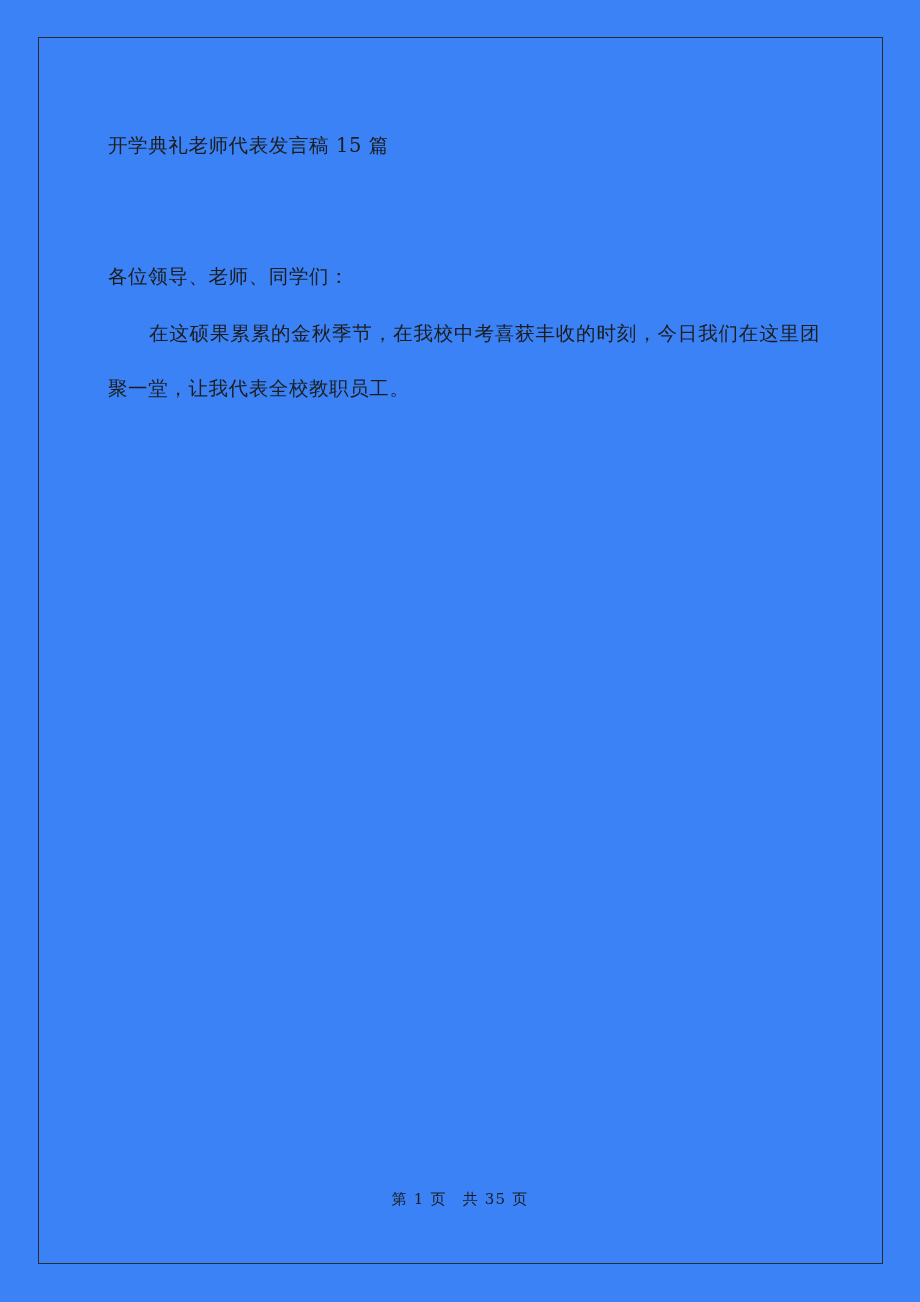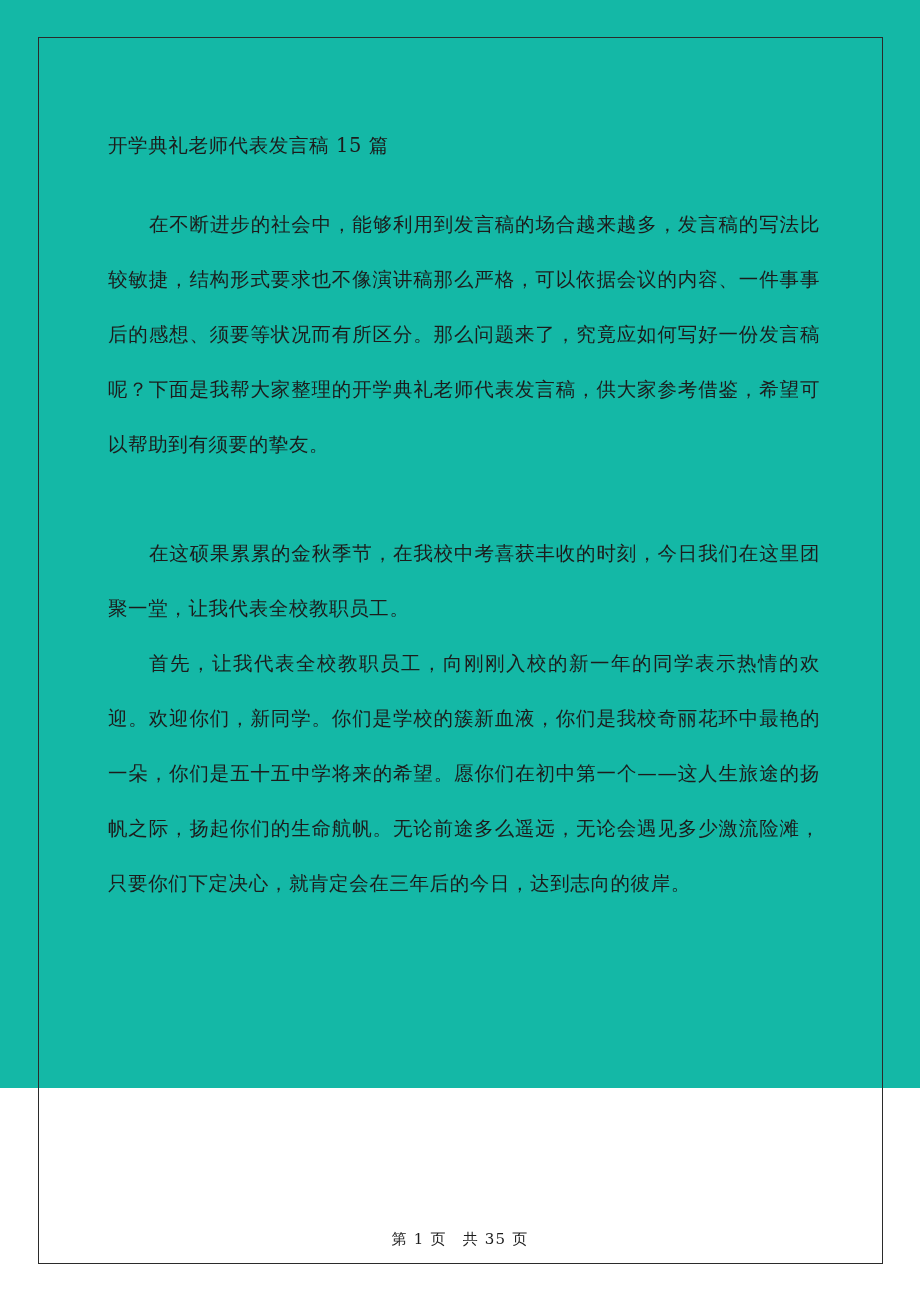--- a/index.html
+++ b/index.html
@@ -12,22 +12,22 @@
     height: 1302px;
     font-family: "DejaVu Serif", "Liberation Serif", serif;
     overflow: hidden;
   }
 
   .page-sheet {
     position: absolute;
     left: 0;
     top: 0;
     width: 920px;
-    height: 1088px;
-    background: #14b8a6;
+    height: 1302px;
+    background: #3b82f6;
   }
 
   
   .page-border {
     position: absolute;
     left: 38px;
     top: 37px;
     width: 845px;
     height: 1227px;
     border: 1.3px solid #2b2b2b;
@@ -76,48 +76,46 @@
   .footer {
     position: absolute;
     left: 0;
     top: 1190px;
     width: 920px;
     text-align: center;
     color: #1c1c1c;
     font-size: 15px;
     letter-spacing: 1.2px;
     font-family: "DejaVu Serif", "Liberation Serif", serif;
-    margin-top: 40px;
   }
   .footer .sep { display: inline-block; width: 16px; }
 </style>
 </head>
 <body>
 
 <div class="page-sheet">
 
   <div class="page-border"></div>
 
   <div class="content">
 
     <p class="doc-title">开学典礼老师代表发言稿 15 篇</p>
 
     <div class="gap-after-title"></div>
 
-    <p class="para">在不断进步的社会中，能够利用到发言稿的场合越来越多，发言稿的写法比较敏捷，结构形式要求也不像演讲稿那么严格，可以依据会议的内容、一件事事后的感想、须要等状况而有所区分。那么问题来了，究竟应如何写好一份发言稿呢？下面是我帮大家整理的开学典礼老师代表发言稿，供大家参考借鉴，希望可以帮助到有须要的挚友。</p>
 
     <div class="gap-blank-line"></div>
 
 
+    <p class="salutation">各位领导、老师、同学们：</p>
 
     <div class="gap-small"></div>
 
     <p class="para">在这硕果累累的金秋季节，在我校中考喜获丰收的时刻，今日我们在这里团聚一堂，让我代表全校教职员工。</p>
 
-    <p class="para">首先，让我代表全校教职员工，向刚刚入校的新一年的同学表示热情的欢迎。欢迎你们，新同学。你们是学校的簇新血液，你们是我校奇丽花环中最艳的一朵，你们是五十五中学将来的希望。愿你们在初中第一个——这人生旅途的扬帆之际，扬起你们的生命航帆。无论前途多么遥远，无论会遇见多少激流险滩，只要你们下定决心，就肯定会在三年后的今日，达到志向的彼岸。</p>
 
   </div>
 
   <div class="footer">
     <span>第 1 页</span><span class="sep"></span><span>共 35 页</span>
   </div>
 
 </div>
 
 </body></html>

